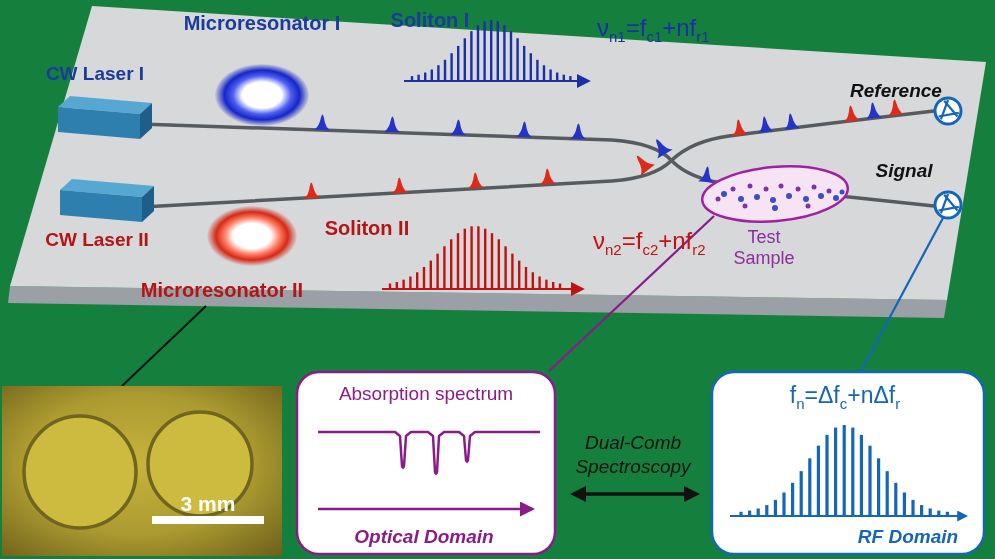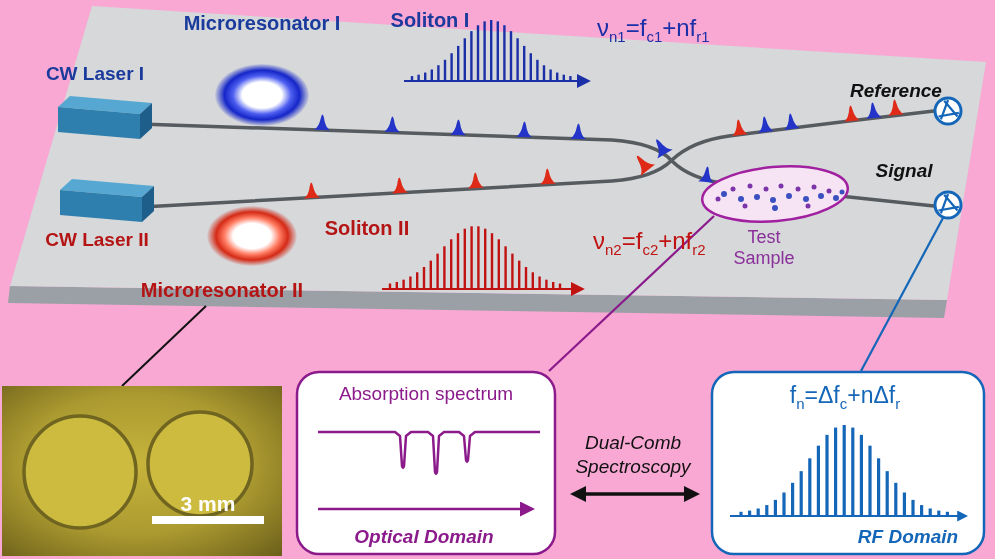--- a/index.html
+++ b/index.html
@@ -1,16 +1,16 @@
 <!DOCTYPE html>
 <html><head>
 <meta charset="utf-8">
 <style>
   html,body{margin:0;padding:0;background:#ffffff;}
-  .stage{position:relative;width:995px;height:559px;background:#f9a8d4;overflow:hidden;}
+  .stage{position:relative;width:995px;height:559px;background:#15803d;overflow:hidden;}
   svg text{font-family:"Liberation Sans",sans-serif;}
   .lbl{font-weight:600;}
   .bi{font-weight:bold;font-style:italic;}
   .it{font-style:italic;}
 </style>
 </head>
 <body>
 
 <div class="stage">
 <svg width="995" height="559" viewBox="0 0 995 559">

